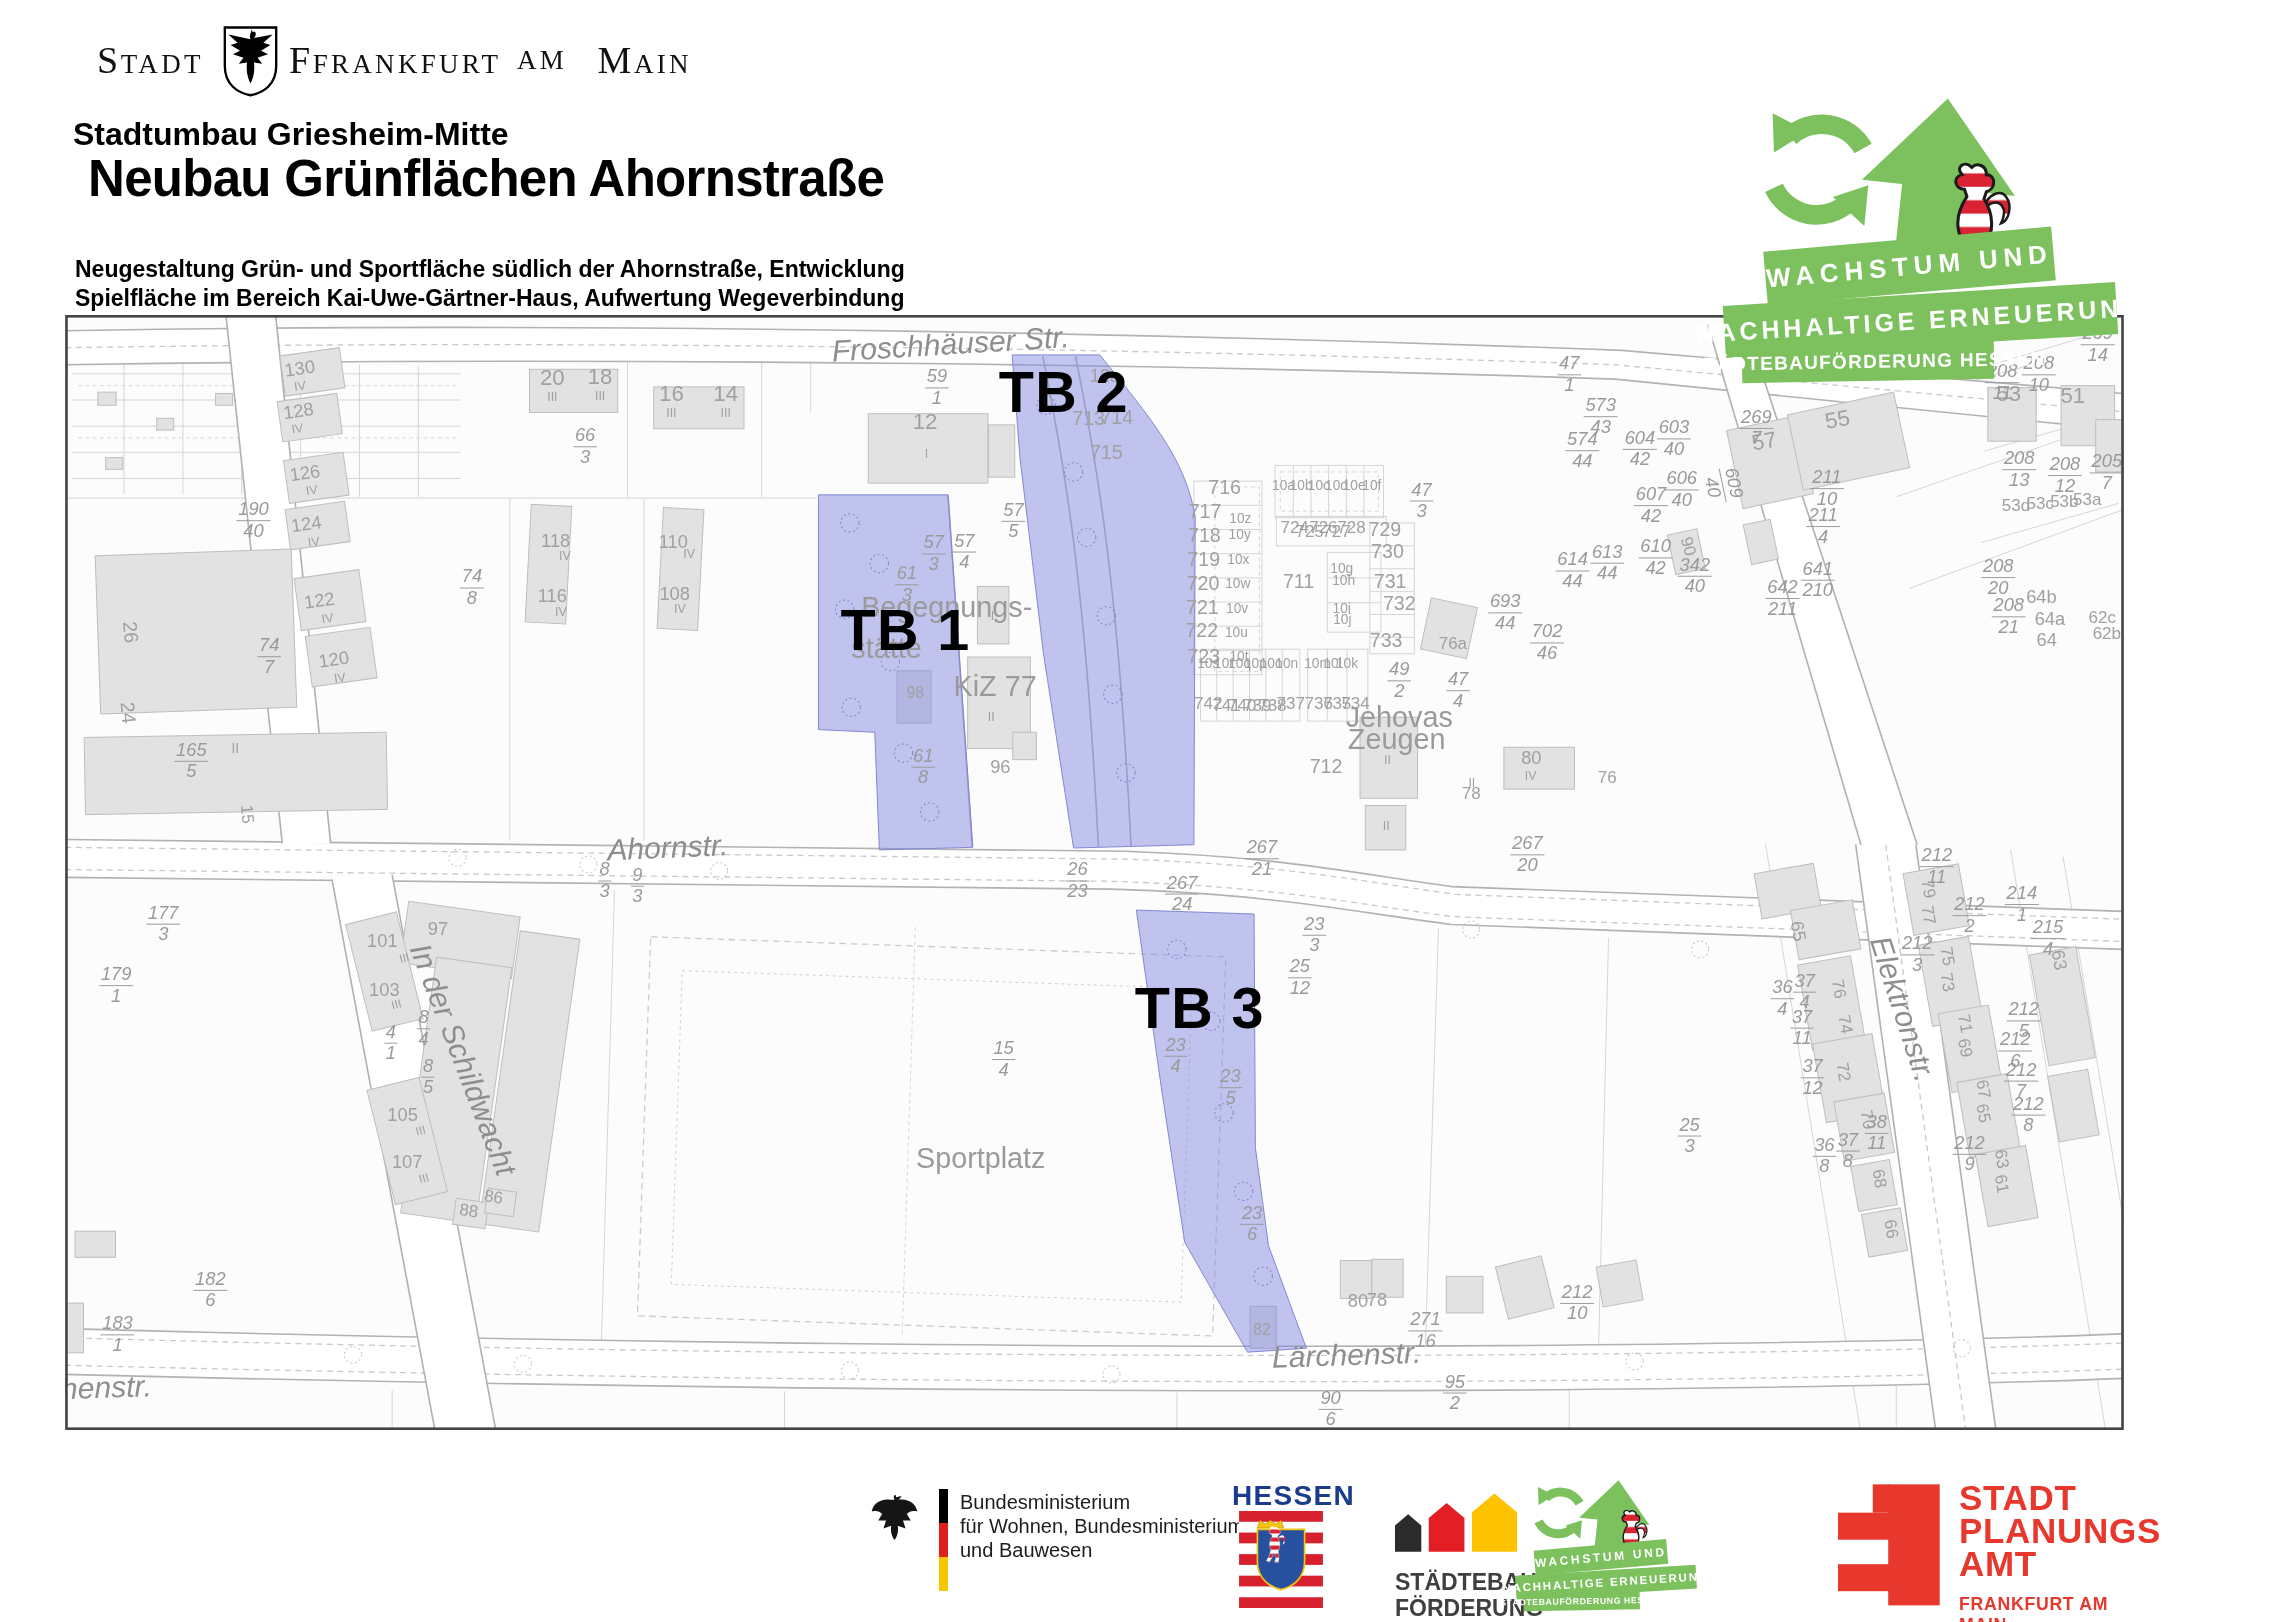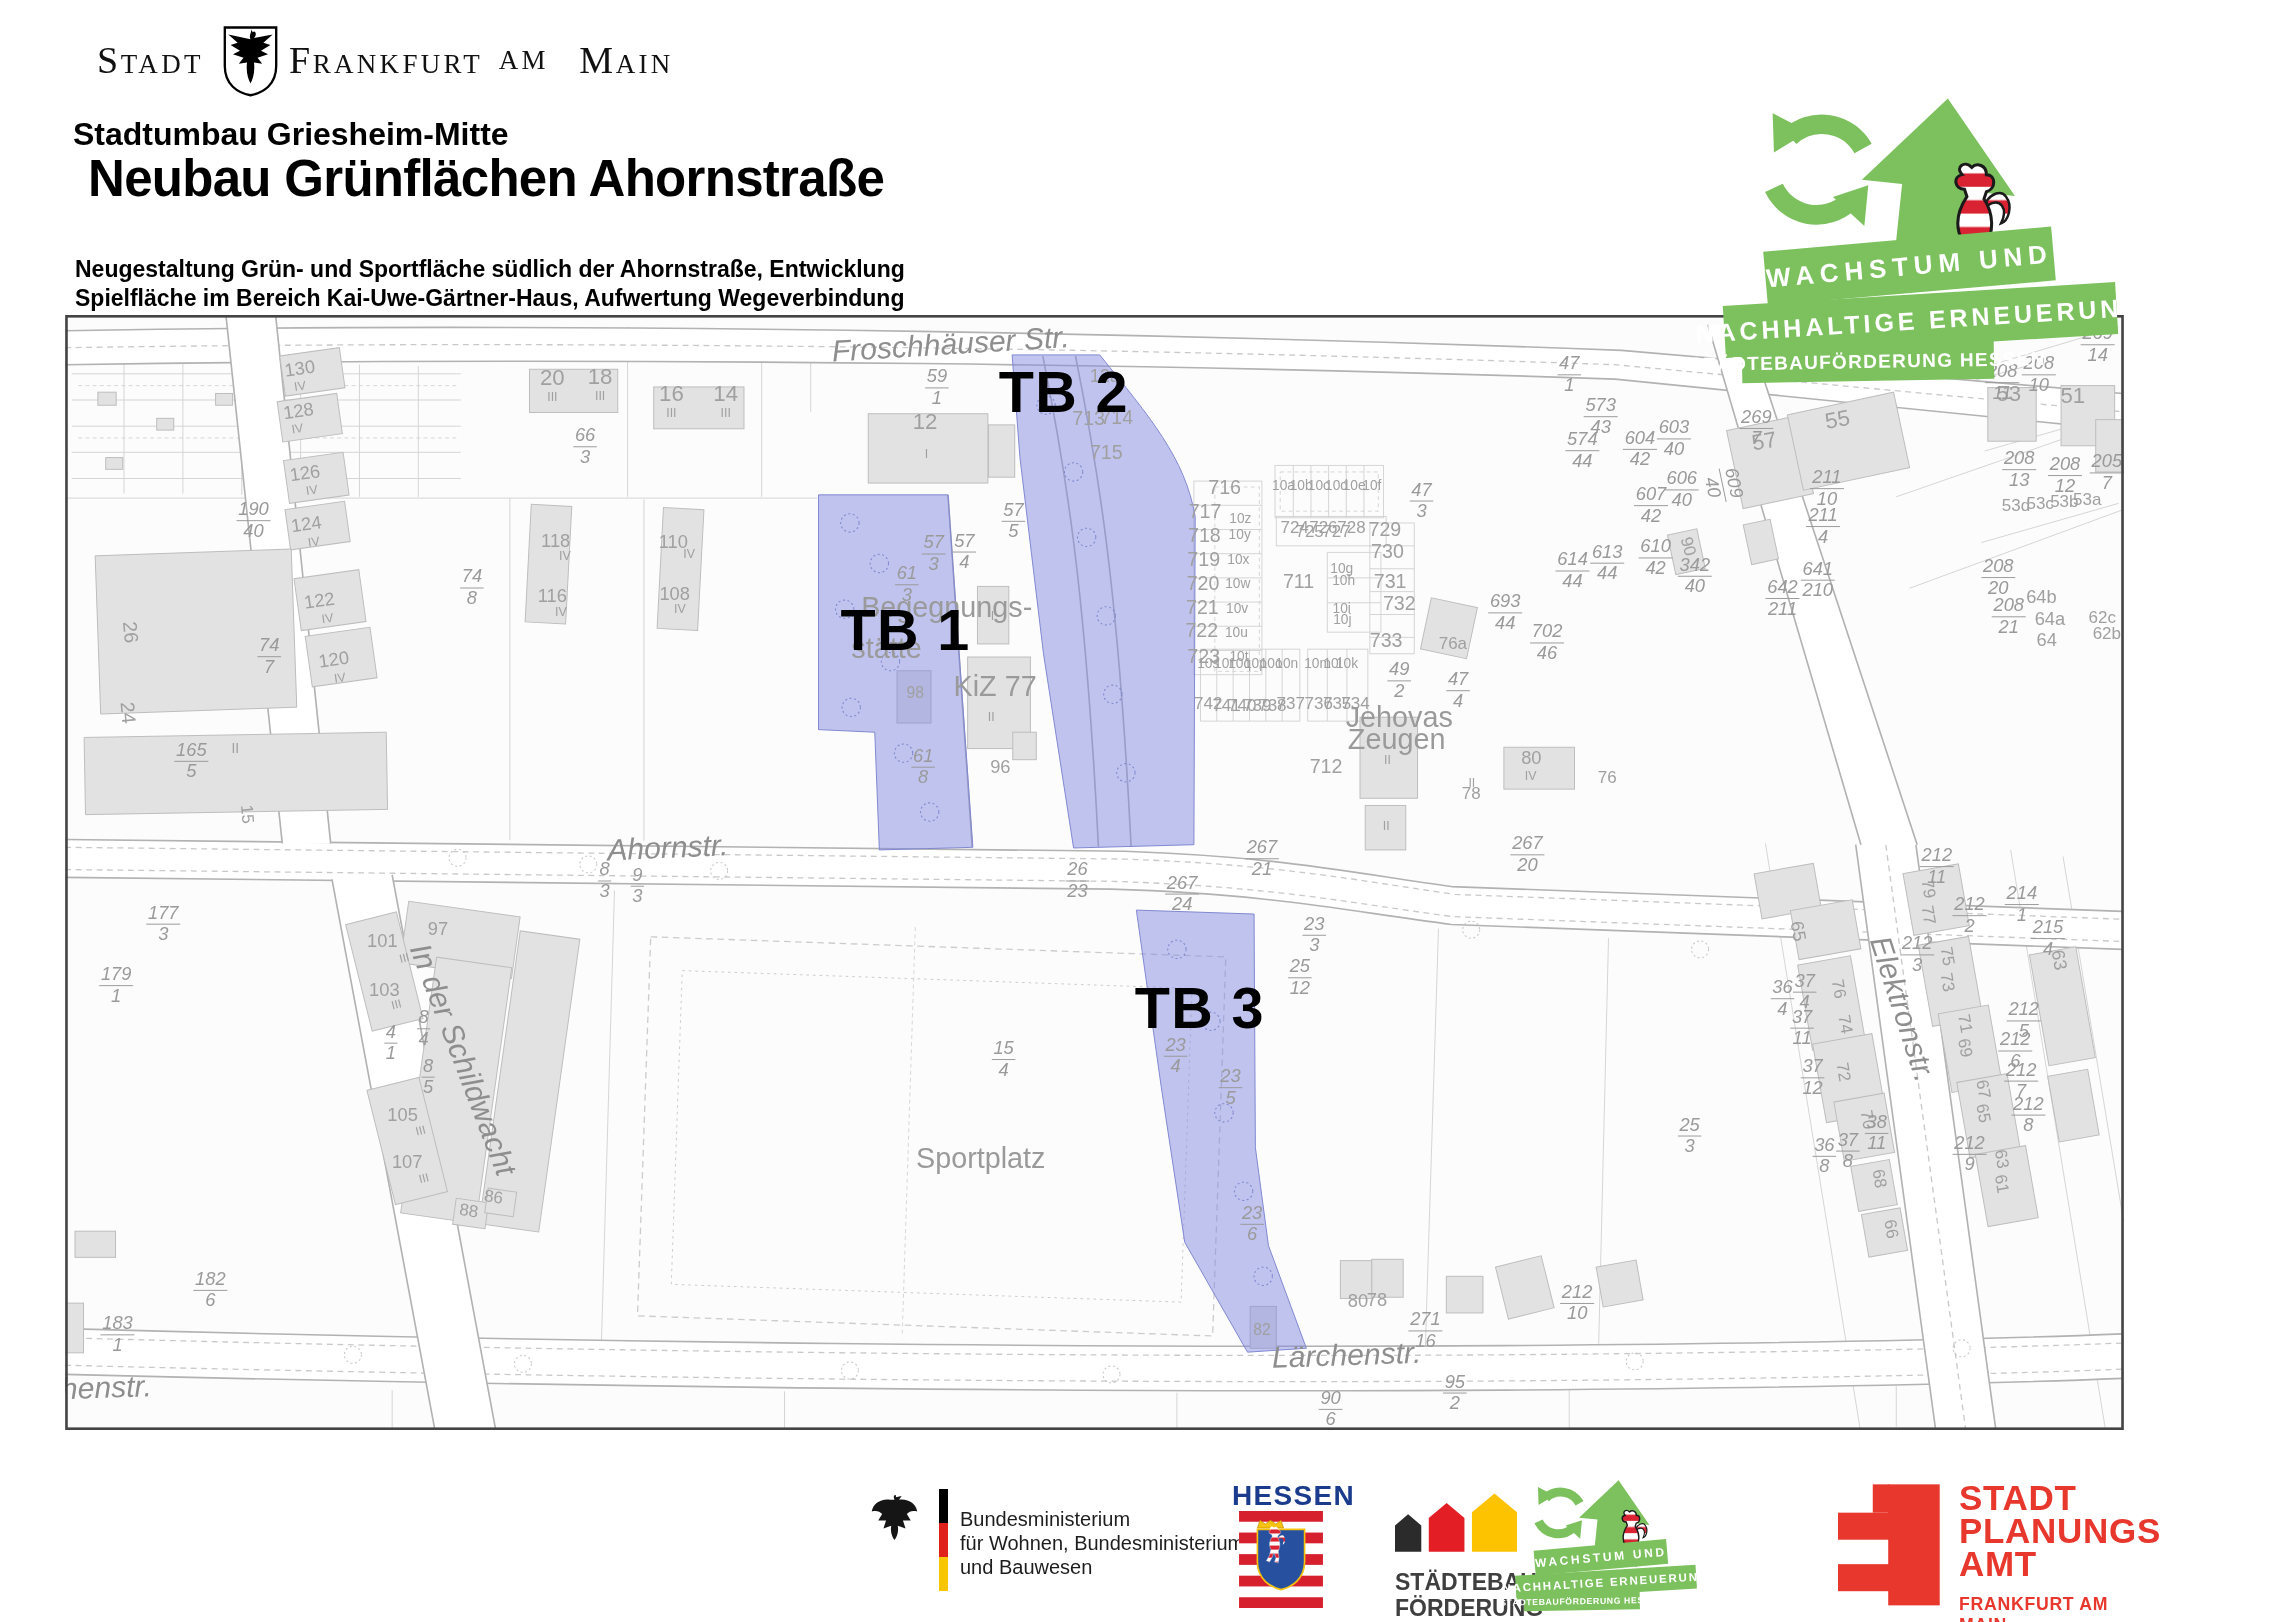--- a/index.html
+++ b/index.html
@@ -58,21 +58,21 @@
     </pattern>
   </defs>
 </svg>
 
 <div class="abs" id="city-logo">
   <span><span class="ci">S</span><span class="cr">TADT</span></span>
   <svg width="63" height="73" viewBox="0 0 100 125">
     <path d="M6,6 H94 V72 C94,104 72,118 50,122 C28,118 6,104 6,72 Z" fill="#fff" stroke="#000" stroke-width="4"></path>
     <path d="M50,26 C46,18 54,14 50,8 L54,14 C58,10 62,18 56,24 L88,18 L72,32 L84,36 L68,46 L80,52 L62,58 L70,68 L56,66 C58,82 54,94 50,102 C46,94 42,82 44,66 L30,68 L38,58 L20,52 L32,46 L16,36 L28,32 L12,18 Z" fill="#000"></path>
   </svg>
-  <span><span class="ci">F</span><span class="cr">RANKFURT</span></span>
+  <span><span class="ci">F</span><span class="cr">FRANKFURT</span></span>
   <span class="cm">AM</span>
   <span><span class="ci">M</span><span class="cr">AIN</span></span>
 </div>
 
 <div class="abs" id="project-title">Stadtumbau Griesheim-Mitte</div>
 <div class="abs" id="main-title">Neubau Grünflächen Ahornstraße</div>
 <div class="abs subtitle" style="top:256px">Neugestaltung Grün- und Sportfläche südlich der Ahornstraße, Entwicklung</div>
 <div class="abs subtitle" style="top:285px">Spielfläche im Bereich Kai-Uwe-Gärtner-Haus, Aufwertung Wegeverbindung</div>
 
 <svg class="abs" id="map-svg" width="2059" height="1115" viewBox="100 482 3148 1705">
@@ -863,21 +863,21 @@
 
 <div class="abs" style="left:862px;top:1489px">
   <svg class="abs" style="left:0;top:2.6px" width="65" height="52" viewBox="0 0 90 80">
     <path d="M45,12 C41,4 49,2 47,8 L56,6 L52,12 C66,10 78,18 80,30 C72,28 68,30 64,34 L70,44 L58,44 L62,56 L50,52 C52,62 48,70 45,74 C42,70 38,62 40,52 L28,56 L32,44 L20,44 L26,34 C22,30 18,28 10,30 C12,18 24,10 38,12 Z" fill="#151515"></path>
   </svg>
   <div class="abs" style="left:77px;top:0">
     <div style="width:8.5px;height:34px;background:#000"></div>
     <div style="width:8.5px;height:34px;background:#e0201b"></div>
     <div style="width:8.5px;height:34px;background:#f7c600"></div>
   </div>
-  <div class="abs ftext" style="left:98px;top:18px;white-space:nowrap">
+  <div class="abs ftext" style="left:98px;top:1px;white-space:nowrap">
     <div>Bundesministerium</div>
     <div>für Wohnen, Bundesministerium</div>
     <div>und Bauwesen</div>
   </div>
 </div>
 
 <div class="abs" id="hessen-word">HESSEN</div>
 <svg class="abs" style="left:1239px;top:1511px" width="84" height="97" viewBox="0 0 128 148">
   <rect width="128" height="148" fill="#ffffff"></rect>
   <rect y="0" width="128" height="16.4" fill="#d6202e"></rect>

